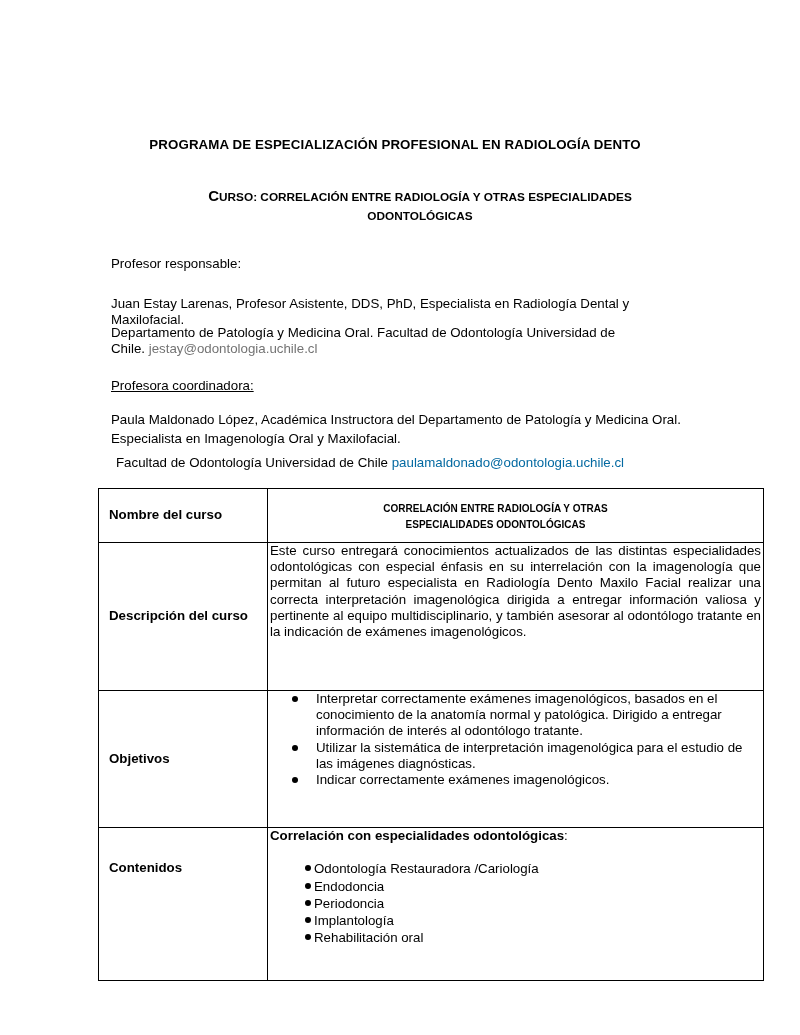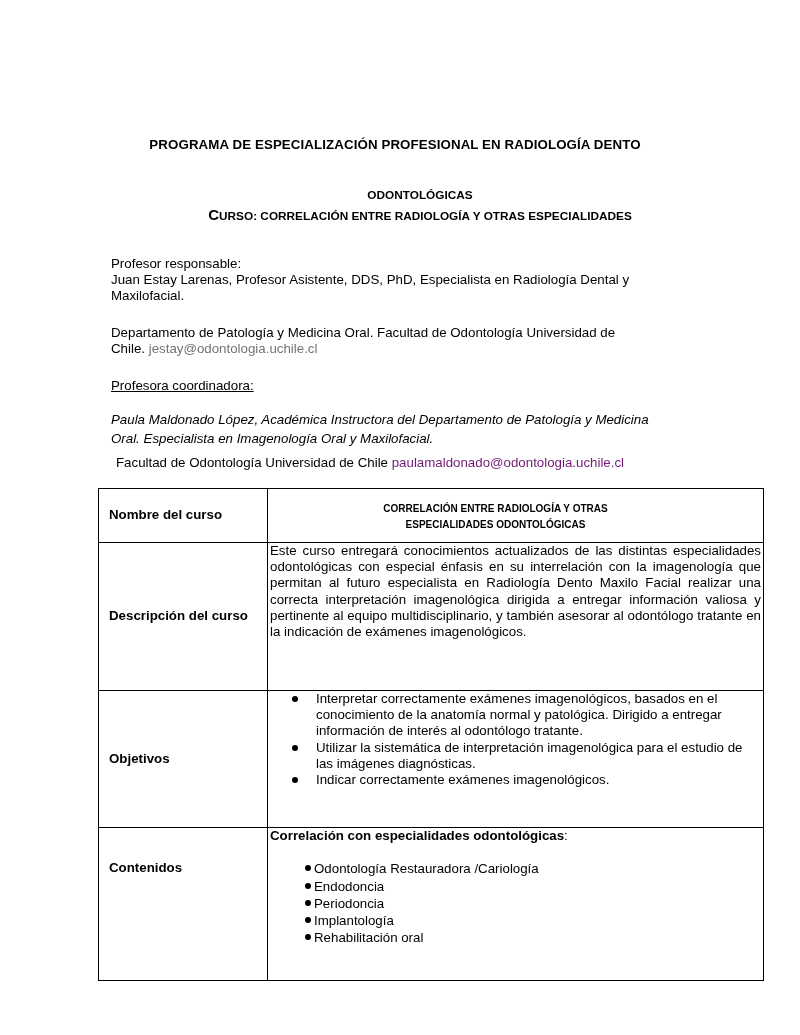--- a/index.html
+++ b/index.html
@@ -13,21 +13,21 @@
       font-weight: bold; font-size: 13.3px; line-height: 16px; letter-spacing: 0.1px;
     }
     .title-course {
       left: 160px; top: 186px; width: 520px; text-align: center;
       font-weight: bold; font-size: 11.8px; line-height: 19px;
     }
     .title-course .big { font-size: 15px; }
     .para { left: 111px; font-size: 13.3px; line-height: 16px; width: 580px; }
     .u { text-decoration: underline; }
     .link1 { color: #737373; }
-    .link2 { color: #701a75; text-align: right; }
+    .link2 { color: #0369a1; text-align: right; }
 
     table.course {
       position: absolute; left: 98px; top: 488px; width: 666px;
       border-collapse: collapse; table-layout: fixed;
       font-size: 13.3px; line-height: 16.2px;
     }
     table.course td { border: 1.5px solid #000; vertical-align: top; padding: 0; }
     table.course tr { box-shadow: none; }
     table.course td.label {
       width: 158px; font-weight: bold; vertical-align: middle; padding-left: 10px;
@@ -58,36 +58,36 @@
     }
   </style>
 </head>
 <body>
 
 <div class="abs title-main">
   <div>PROGRAMA DE ESPECIALIZACIÓN PROFESIONAL EN RADIOLOGÍA DENTO</div>
 </div>
 
 <div class="abs title-course">
+  <div><span class="big">C</span><span>URSO</span><span>:</span><span> CORRELACIÓN ENTRE RADIOLOGÍA Y OTRAS ESPECIALIDADES</span></div>
   <div>ODONTOLÓGICAS</div>
-  <div><span class="big">C</span><span>URSO</span><span>:</span><span> CORRELACIÓN ENTRE RADIOLOGÍA Y OTRAS ESPECIALIDADES</span></div>
 </div>
 
 <div class="abs para" style="top:256px;">Profesor responsable:</div>
 
-<div class="abs para" style="top:272px; width:565px;">Juan Estay Larenas, Profesor Asistente, DDS, PhD, Especialista en Radiología Dental y Maxilofacial.</div>
+<div class="abs para" style="top:296px; width:565px;">Juan Estay Larenas, Profesor Asistente, DDS, PhD, Especialista en Radiología Dental y Maxilofacial.</div>
 
 <div class="abs para" style="top:325px; width:530px;">
   <span>Departamento de Patología y Medicina Oral. Facultad de Odontología Universidad de Chile.</span>
   <span class="link1">jestay@odontologia.uchile.cl</span>
 </div>
 
 <div class="abs para u" style="top:378px;">Profesora coordinadora:</div>
 
-<div class="abs para" style="top:410px; line-height:19px; width:570px;font-style:italic;">Paula Maldonado López, Académica Instructora del Departamento de Patología y Medicina Oral. Especialista en Imagenología Oral y Maxilofacial.</div>
+<div class="abs para" style="top:410px; line-height:19px; width:570px;">Paula Maldonado López, Académica Instructora del Departamento de Patología y Medicina Oral. Especialista en Imagenología Oral y Maxilofacial.</div>
 
 <div class="abs para" style="top:455px; left:116px; width:620px;">
   <span>Facultad de Odontología Universidad de Chile</span>
   <span class="link2">paulamaldonado@odontologia.uchile.cl</span>
 </div>
 
 <table class="course">
   <tbody>
       <tr class="row-name">
     <td class="label">Nombre del curso</td>

